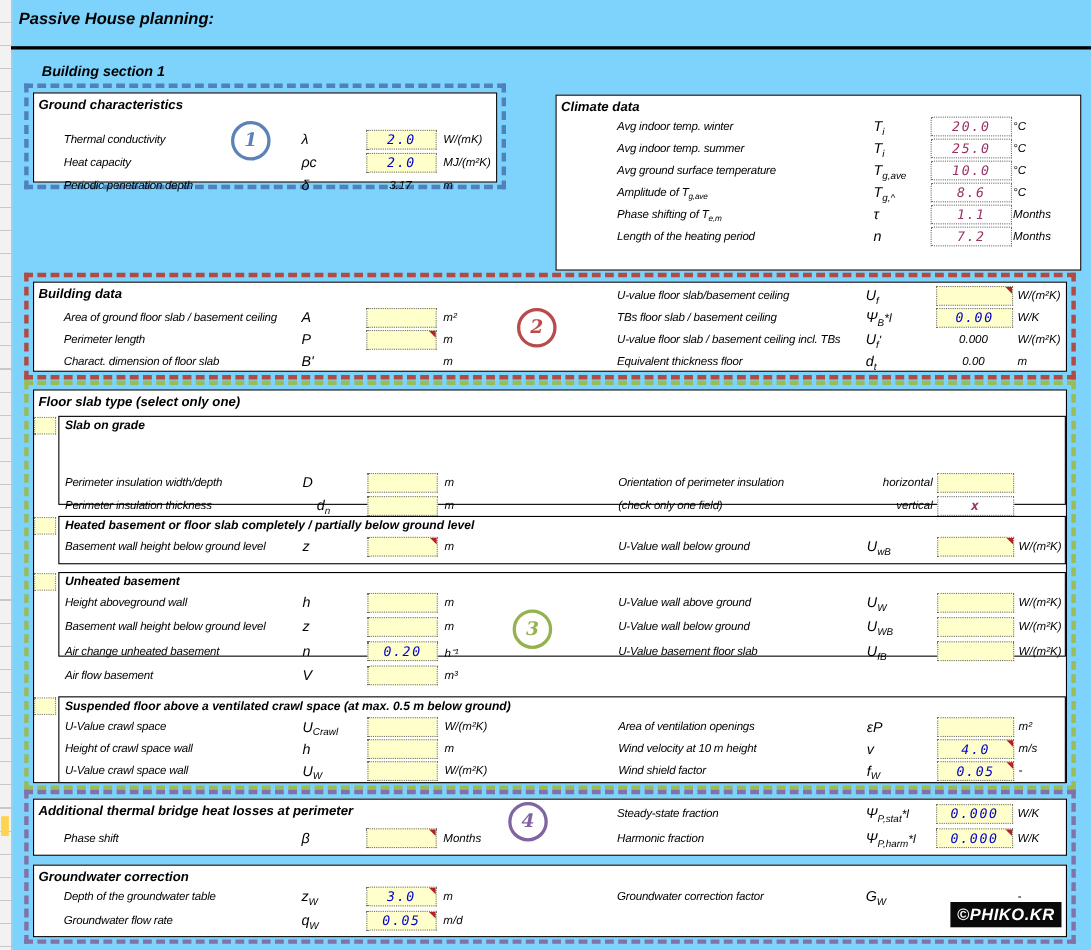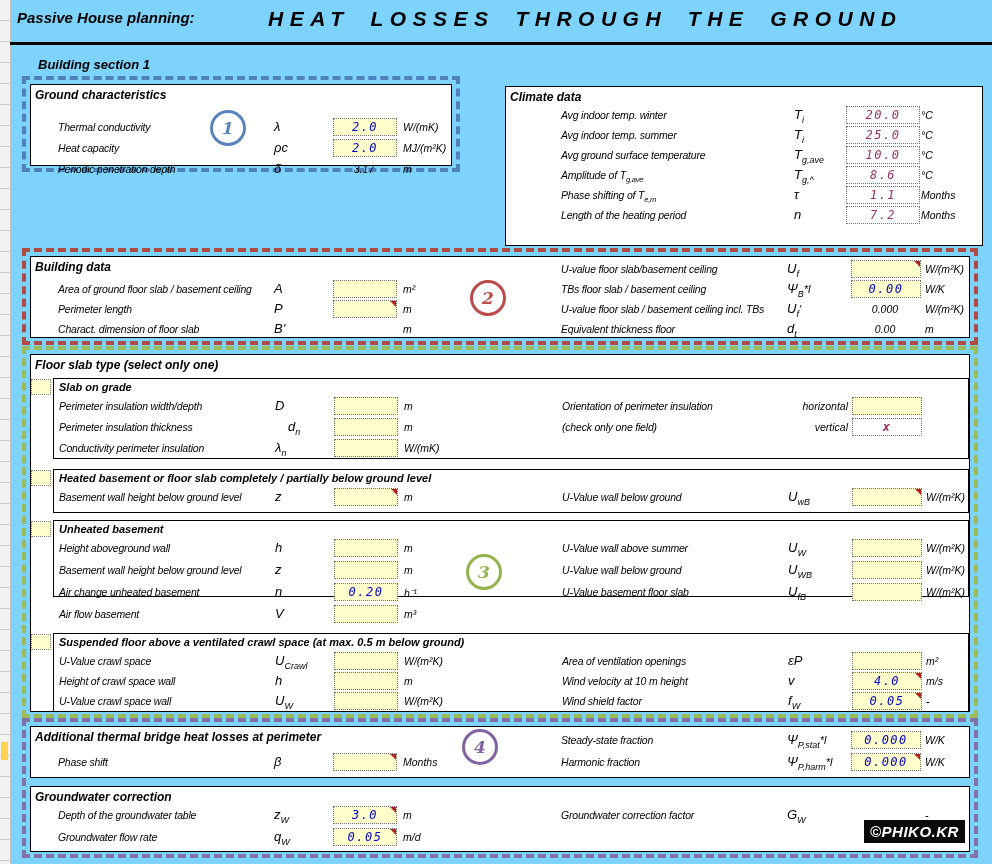--- a/index.html
+++ b/index.html
@@ -61,21 +61,20 @@
       padding:3px 6px;letter-spacing:0.5px;z-index:6;}
 </style>
 </head>
 <body>
 
 <div id="page">
   <div class="strip"></div>
   <div class="yfrag"></div>
 
   <div class="hdr-left">Passive House planning:</div>
-  <div class="hdr-title">HEAT LOSSES THROUGH THE GROUND</div>
   <div class="hdr-rule"></div>
   <div class="bsec">Building section 1</div>
 
   <div class="dash dblue" style="left:22px;top:76px;width:438px;height:96px"></div>
   <div class="dash dred" style="left:22px;top:248px;width:956px;height:97px"></div>
   <div class="dash dgreen" style="left:22px;top:346px;width:956px;height:372px"></div>
   <div class="dash dpurple" style="left:22px;top:718px;width:956px;height:140px"></div>
 
   <div class="box" style="left:30px;top:84px;width:422px;height:82px">
     <div class="boxtitle">Ground characteristics</div>
@@ -210,21 +209,21 @@
       </div>
   </div>
 
   <div class="box" style="left:30px;top:354px;width:940px;height:358px">
     <div class="boxtitle">Floor slab type (select only one)</div>
 
     <div class="chk" style="left:0;top:24px"></div>
     <div class="subbox" style="left:22px;top:23px;width:916px;height:81px">
       <div class="subtitle">Slab on grade</div>
       <div class="rows" id="rows-slab" style="top:17px">
-          <div class="row" style="height: 21px;">
+          <div class="row" style="height: 21px; margin-top: 33px;">
             <span class="lbl" style="left: 5px;"><span>Perimeter insulation width/depth</span></span>
             <span class="sym" style="left: 221px;"><span>D</span></span>
             <div class="vbox input" style="left: 280px; width: 62px;">
               <span class="vtext blue"></span>
             </div>
             <span class="unit" style="left: 350px;">m</span>
             <span class="lbl" style="left: 508px;"><span>Orientation of perimeter insulation</span></span>
             <span class="optlbl" style="left: 674px; width: 120px;">horizontal</span>
             <div class="vbox input" style="left: 798px; width: 68px;">
               <span class="vtext blue"></span>
@@ -281,21 +280,21 @@
     <div class="subbox" style="left:22px;top:165px;width:916px;height:77px">
       <div class="subtitle">Unheated basement</div>
       <div class="rows" id="rows-unheated" style="top:17px">
           <div class="row" style="height: 22px;">
             <span class="lbl" style="left: 5px;"><span>Height aboveground wall</span></span>
             <span class="sym" style="left: 221px;"><span>h</span></span>
             <div class="vbox input" style="left: 280px; width: 62px;">
               <span class="vtext blue"></span>
             </div>
             <span class="unit" style="left: 350px;">m</span>
-            <span class="lbl" style="left: 508px;"><span>U-Value wall above summer</span></span>
+            <span class="lbl" style="left: 508px;"><span>U-Value wall above ground</span></span>
             <span class="sym" style="left: 734px;"><span>U</span><sub>W</sub></span>
             <div class="vbox input" style="left: 798px; width: 68px;">
               <span class="vtext blue"></span>
             </div>
             <span class="unit" style="left: 872px;">W/(m²K)</span>
           </div>
           <div class="row" style="height: 22px;">
             <span class="lbl" style="left: 5px;"><span>Basement wall height below ground level</span></span>
             <span class="sym" style="left: 221px;"><span>z</span></span>
             <div class="vbox input" style="left: 280px; width: 62px;">

